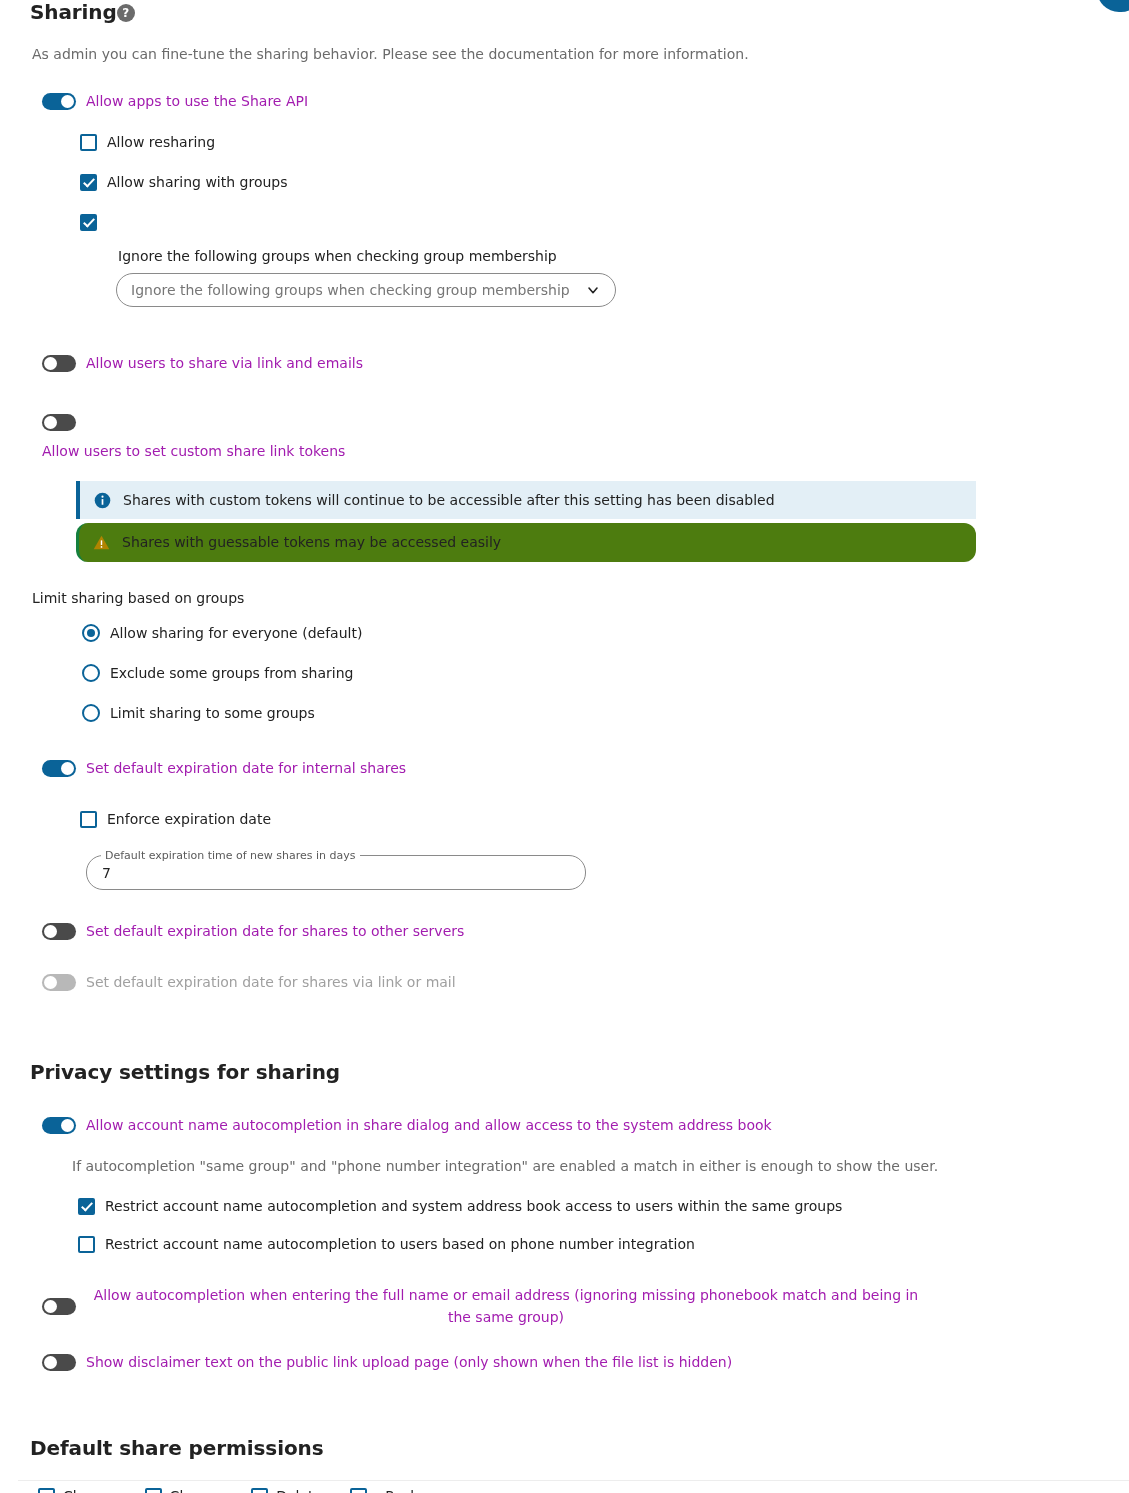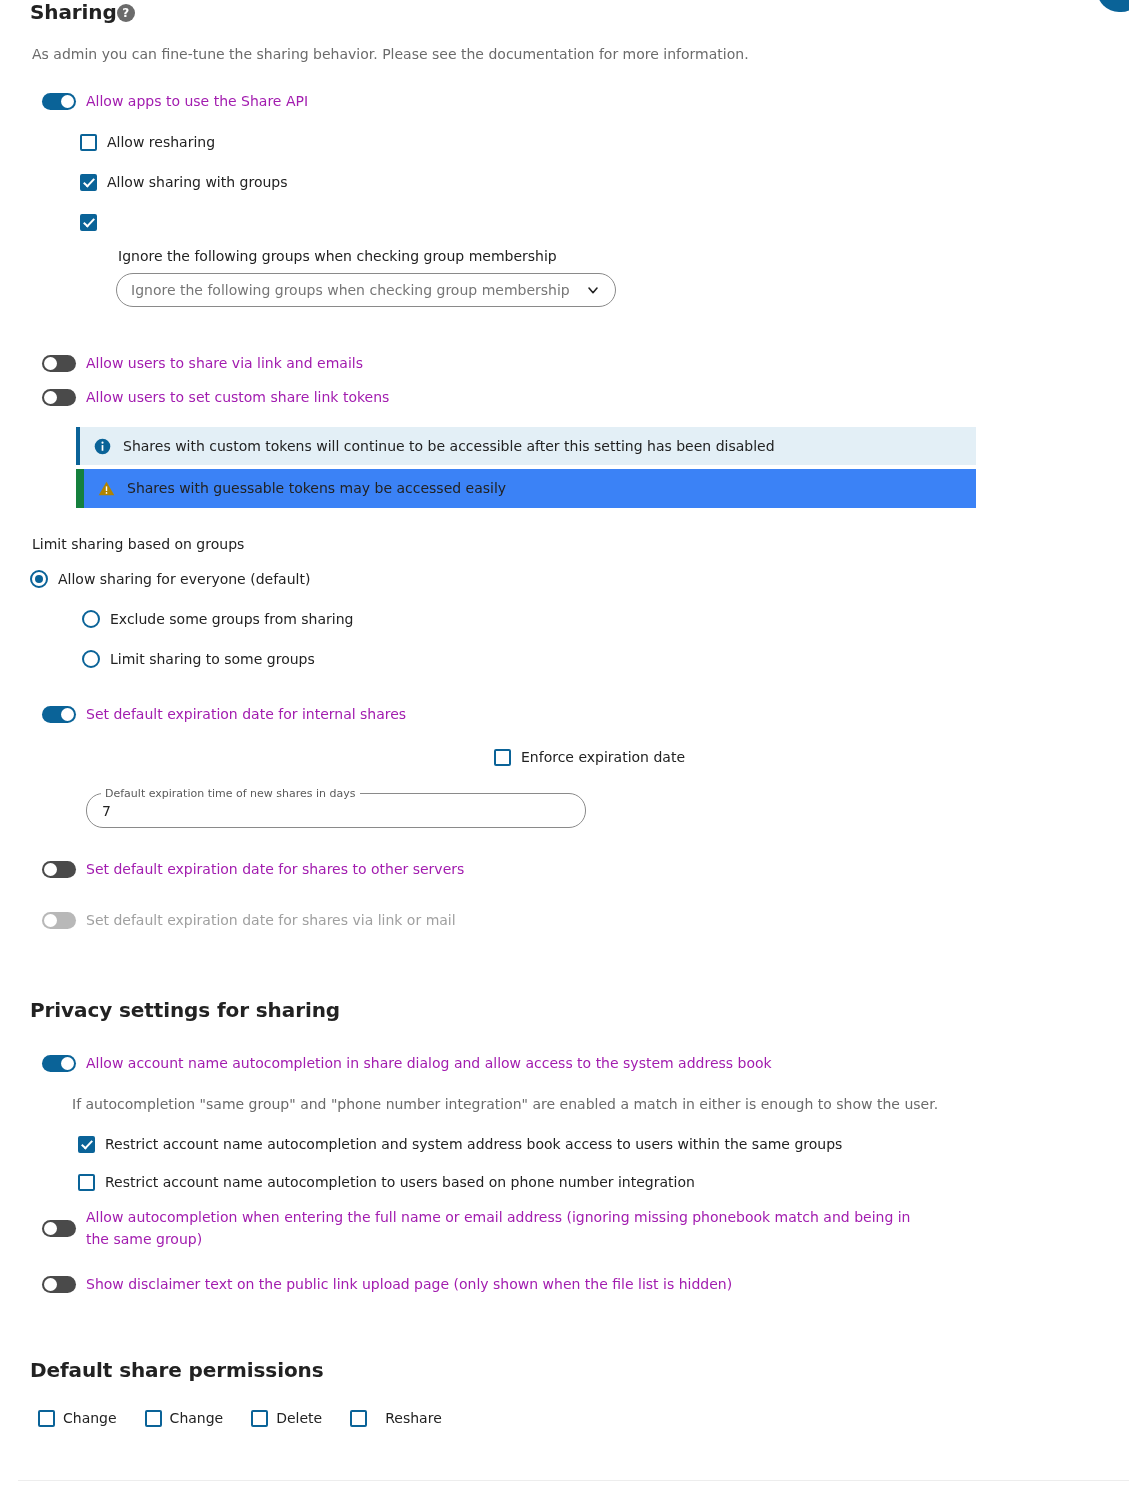--- a/index.html
+++ b/index.html
@@ -183,21 +183,21 @@
   .msg {
     display: flex;
     align-items: center;
     gap: 12px;
     padding: 10px 14px;
     font-size: 14px;
     color: #222222;
     line-height: 1.3;
   }
   .msg.info { background: #e3eff6; border-left: 4px solid #0a6398; }
-  .msg.warn { background: #3b82f6; border-left: 8px solid #15803d; }
+  .msg.warn { background: #4d7c0f; border-left: 3px solid #15803d; border-radius: 12px; }
   .msg-icon { flex: 0 0 auto; width: 17px; height: 17px; }
 
   
   .outlined {
     position: relative;
     width: 500px;
     height: 34px;
     margin-left: 10px;
   }
   .outlined fieldset {
@@ -281,21 +281,21 @@
           <polyline points="6 9 12 16 18 9"></polyline>
         </svg>
     </div>
   </div>
 
   <div class="row toggle-row" style="margin-top:46px;">
     <span class="switch"></span>
     <span class="switch-label">Allow users to share via link and emails</span>
   </div>
 
-  <div class="row toggle-row" style="margin-top:14px;">
+  <div class="row toggle-row" style="margin-top:39px;flex-direction:column;">
     <span class="switch"></span>
     <span class="switch-label">Allow users to set custom share link tokens</span>
   </div>
 
   <div style="margin-left:46px; margin-top:20px; width:900px;">
     <div class="msg info">
       <svg class="msg-icon" viewBox="0 0 24 24">
         <circle cx="12" cy="12" r="11" fill="#0a6398"></circle>
         <rect x="10.8" y="10" width="2.4" height="8" fill="#ffffff"></rect>
         <circle cx="12" cy="6.6" r="1.5" fill="#ffffff"></circle>
@@ -308,40 +308,40 @@
         <rect x="11" y="9" width="2" height="6.5" fill="#ffffff"></rect>
         <circle cx="12" cy="18.3" r="1.2" fill="#ffffff"></circle>
       </svg>
       <span>Shares with guessable tokens may be accessed easily</span>
     </div>
   </div>
 
   <div style="margin-top:28px;">
     <div class="field-label">Limit sharing based on groups</div>
 
-    <div class="row" style="margin-top:17px;">
+    <div class="row" style="margin-left:52px; margin-top:17px;">
       <span class="rb selected"></span>
       <span class="rb-label">Allow sharing for everyone (default)</span>
     </div>
     <div class="row" style="margin-left:52px; margin-top:20px;">
       <span class="rb"></span>
       <span class="rb-label">Exclude some groups from sharing</span>
     </div>
     <div class="row" style="margin-left:52px; margin-top:20px;">
       <span class="rb"></span>
       <span class="rb-label">Limit sharing to some groups</span>
     </div>
   </div>
 
   <div class="row toggle-row" style="margin-top:35px;">
     <span class="switch on"></span>
     <span class="switch-label">Set default expiration date for internal shares</span>
   </div>
 
-  <div class="row mt-sub" style="margin-top:24px;justify-content:center;">
+  <div class="row mt-sub" style="margin-top:32px;">
     <span class="cb"></span>
     <span class="cb-label">Enforce expiration date</span>
   </div>
 
   <div class="outlined" style="margin-left:56px; margin-top:27px;">
     <fieldset>
       <legend>Default expiration time of new shares in days</legend>
     </fieldset>
     <input type="text" value="7" style="">
   </div>
@@ -369,21 +369,21 @@
 
   <div class="row mt-sub2" style="margin-top:22px;align-items:center;">
     <span class="cb checked"></span>
     <span class="cb-label">Restrict account name autocompletion and system address book access to users within the same groups</span>
   </div>
   <div class="row mt-sub2" style="margin-top:19px;">
     <span class="cb"></span>
     <span class="cb-label">Restrict account name autocompletion to users based on phone number integration</span>
   </div>
 
-  <div class="row toggle-row" style="margin-top:14px; align-items:center;">
+  <div class="row toggle-row" style="margin-top:30px; align-items:center;text-align:center;">
     <span class="switch"></span>
     <span class="switch-label" style="max-width:840px; line-height:22px;">Allow autocompletion when entering the full name or email address (ignoring missing phonebook match and being in the same group)</span>
   </div>
 
   <div class="row toggle-row" style="margin-top:24px;">
     <span class="switch"></span>
     <span class="switch-label">Show disclaimer text on the public link upload page (only shown when the file list is hidden)</span>
   </div>
 
   <h2 class="section-title" style="margin-top:64px;align-items:center;">

